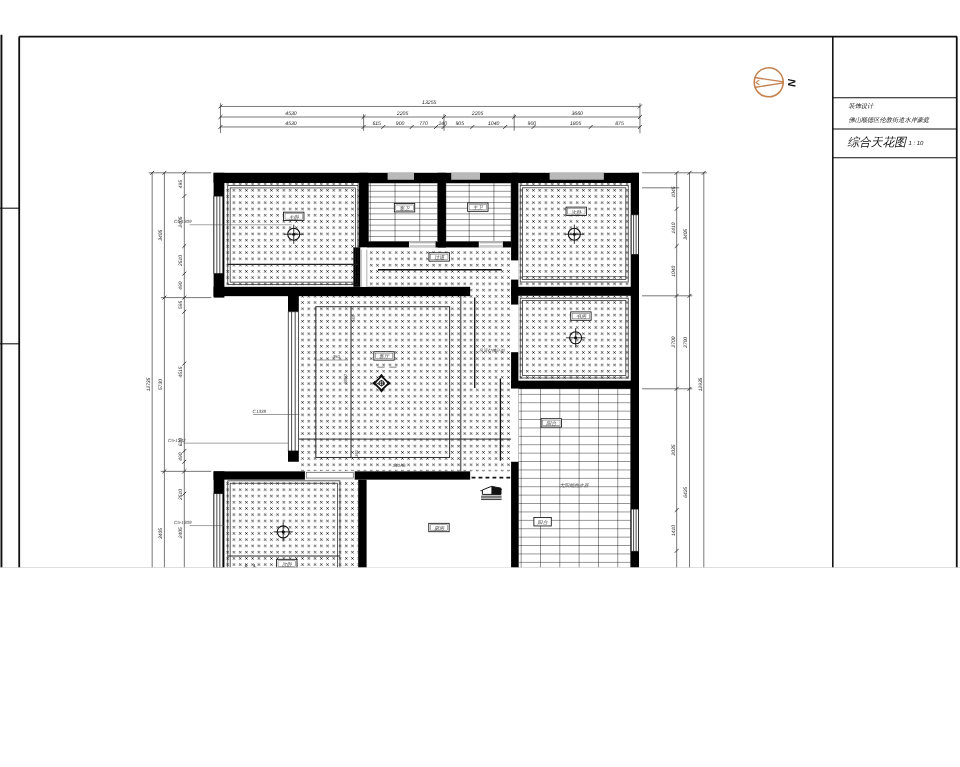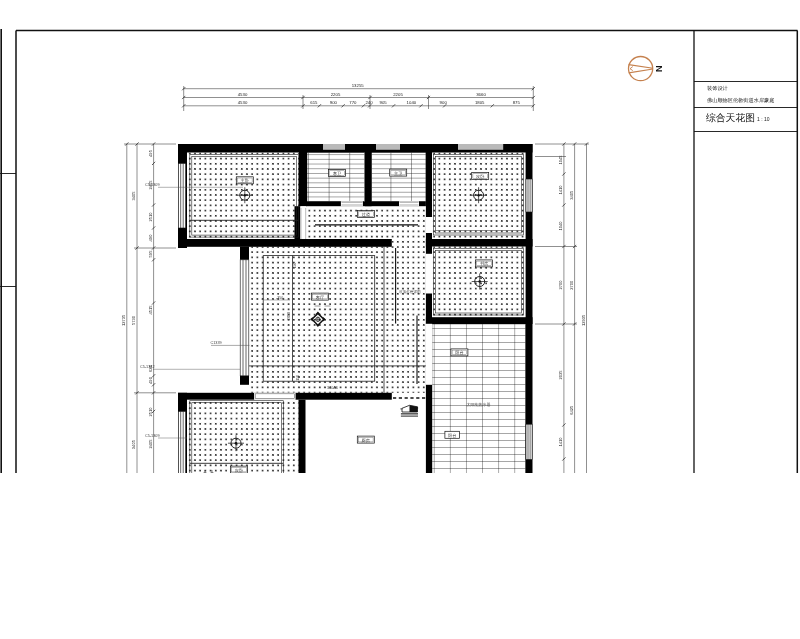--- a/index.html
+++ b/index.html
@@ -1,16 +1,16 @@
 <!DOCTYPE html>
 <html><head>
 <meta charset="utf-8">
 <style>
 html,body{margin:0;padding:0;background:#fff;}
-#page{position:relative;width:800px;height:473px;background:#737373;overflow:hidden;}
+#page{position:relative;width:800px;height:473px;background:#737373;overflow:hidden;font-style:italic;}
 svg{display:block;}
 text{font-family:"Liberation Sans", sans-serif;}
 </style>
 </head>
 <body>
 <div id="page">
 <svg width="800" height="639" viewBox="0 0 800 639">
 <defs>
 <pattern id="dots" width="5.2" height="5.2" patternUnits="userSpaceOnUse">
   <path d="M1.7 1.7 L3.4 3.4 M3.4 1.7 L1.7 3.4" stroke="#000" stroke-width="0.72" fill="none"></path>

